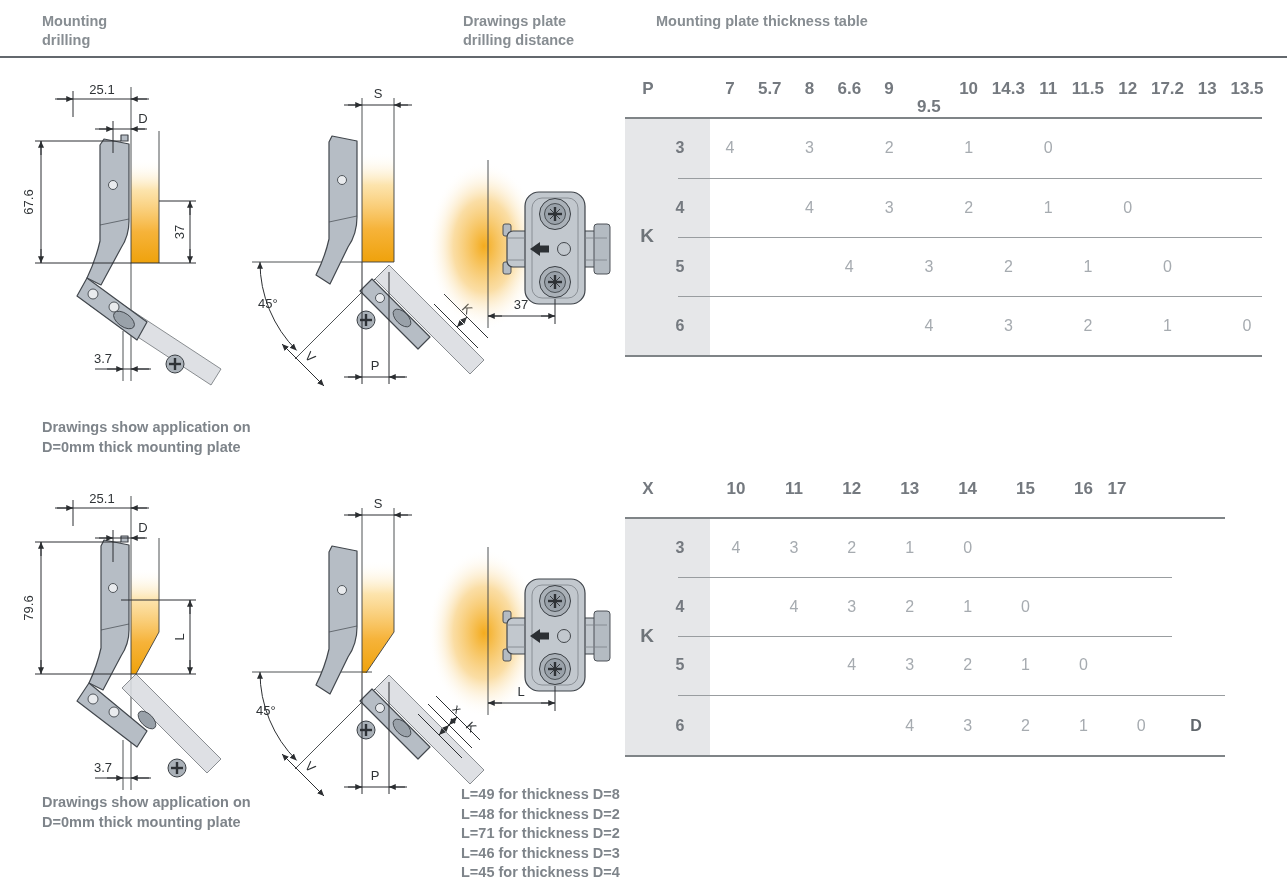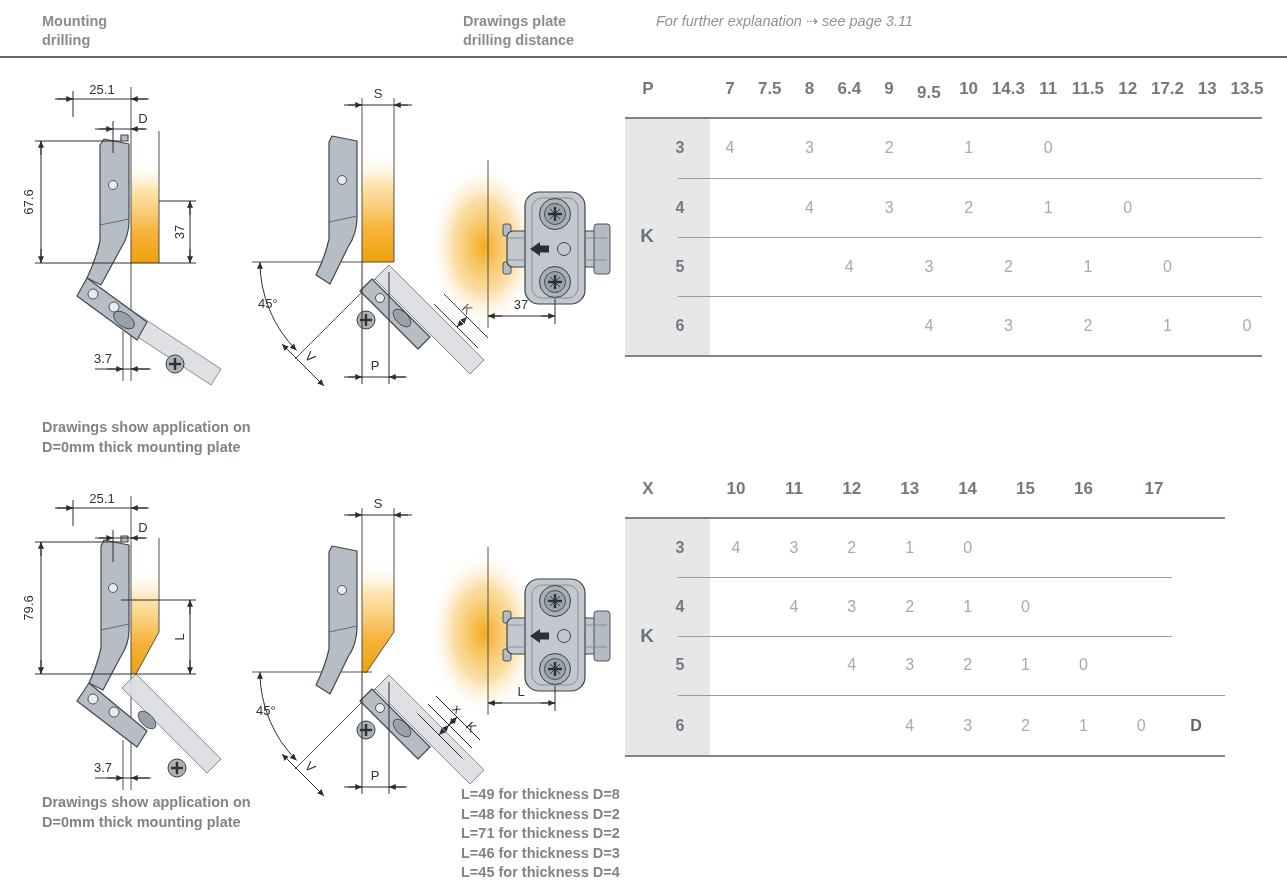--- a/index.html
+++ b/index.html
@@ -64,21 +64,21 @@
 
 <div class="hdr" style="left:42px;top:12px">
   <div>Mounting</div>
   <div>drilling</div>
 </div>
 <div class="hdr" style="left:463px;top:12px">
   <div>Drawings plate</div>
   <div>drilling distance</div>
 </div>
 <div class="hdr" style="left:656px;top:12px">
-  <div class="sub">For further explanation ⇢ see page 3.11</div>
+  <div>Mounting plate thickness table</div>
 </div>
 <div class="rule-top"></div>
 
 <svg class="draw" style="left:25px;top:73px" width="220" height="315" viewBox="0 0 220 315">
   <rect x="106" y="86" width="28" height="104" fill="url(#gradPanel)"></rect>
   <line class="thin" x1="134" y1="58" x2="134" y2="190"></line>
   <line class="thin" x1="106" y1="14" x2="106" y2="308"></line>
   <line class="thin" x1="98" y1="258" x2="98" y2="308"></line>
   <g>
     <polygon class="door" points="74,216 196,296 186,312 64,232"></polygon>
@@ -377,25 +377,25 @@
   <div>L=48 for thickness D=2</div>
   <div>L=71 for thickness D=2</div>
   <div>L=46 for thickness D=3</div>
   <div>L=45 for thickness D=4</div>
 </div>
 
 <div id="tableP" class="tbl" style="left: 625px; top: 75px;">
     <div class="band" style="left: 0px; top: 42px; width: 85px; height: 238px;"></div>
     <span class="ch" style="left: 23px; top: 14px;">P</span>
     <span class="ch" style="left: 105px; top: 14px;">7</span>
-    <span class="ch" style="left: 144.77px; top: 14px;">7.5</span>
+    <span class="ch" style="left: 144.77px; top: 14px;">5.7</span>
     <span class="ch" style="left: 184.54px; top: 14px;">8</span>
-    <span class="ch" style="left: 224.31px; top: 14px;">6.4</span>
+    <span class="ch" style="left: 224.31px; top: 14px;">6.6</span>
     <span class="ch" style="left: 264.08px; top: 14px;">9</span>
-    <span class="ch" style="left: 303.85px; top: 18px;">9.5</span>
+    <span class="ch" style="left: 303.85px; top: 32px;">9.5</span>
     <span class="ch" style="left: 343.62px; top: 14px;">10</span>
     <span class="ch" style="left: 383.39px; top: 14px;">14.3</span>
     <span class="ch" style="left: 423.16px; top: 14px;">11</span>
     <span class="ch" style="left: 462.93px; top: 14px;">11.5</span>
     <span class="ch" style="left: 502.7px; top: 14px;">12</span>
     <span class="ch" style="left: 542.47px; top: 14px;">17.2</span>
     <span class="ch" style="left: 582.24px; top: 14px;">13</span>
     <span class="ch" style="left: 622.01px; top: 14px;">13.5</span>
     <div class="hline" style="left: 0px; top: 42px; width: 637px;"></div>
     <span class="ax" style="left: 22px; top: 161px;">K</span>
@@ -431,21 +431,21 @@
 <div id="tableX" class="tbl" style="left: 625px; top: 475px;">
     <div class="band" style="left: 0px; top: 42px; width: 85px; height: 238px;"></div>
     <span class="ch" style="left: 23px; top: 14px;">X</span>
     <span class="ch" style="left: 111px; top: 14px;">10</span>
     <span class="ch" style="left: 168.9px; top: 14px;">11</span>
     <span class="ch" style="left: 226.8px; top: 14px;">12</span>
     <span class="ch" style="left: 284.7px; top: 14px;">13</span>
     <span class="ch" style="left: 342.6px; top: 14px;">14</span>
     <span class="ch" style="left: 400.5px; top: 14px;">15</span>
     <span class="ch" style="left: 458.4px; top: 14px;">16</span>
-    <span class="ch" style="left: 529px; top: 14px;">17</span>
+    <span class="ch" style="left: 492px; top: 14px;">17</span>
     <div class="hline" style="left: 0px; top: 42px; width: 600px;"></div>
     <span class="ax" style="left: 22px; top: 161px;">K</span>
     <span class="rl" style="left: 55px; top: 73px;">3</span>
     <span class="cv" style="left: 111px; top: 73px;">4</span>
     <span class="cv" style="left: 168.9px; top: 73px;">3</span>
     <span class="cv" style="left: 226.8px; top: 73px;">2</span>
     <span class="cv" style="left: 284.7px; top: 73px;">1</span>
     <span class="cv" style="left: 342.6px; top: 73px;">0</span>
     <span class="rl" style="left: 55px; top: 132px;">4</span>
     <span class="cv" style="left: 168.9px; top: 132px;">4</span>

